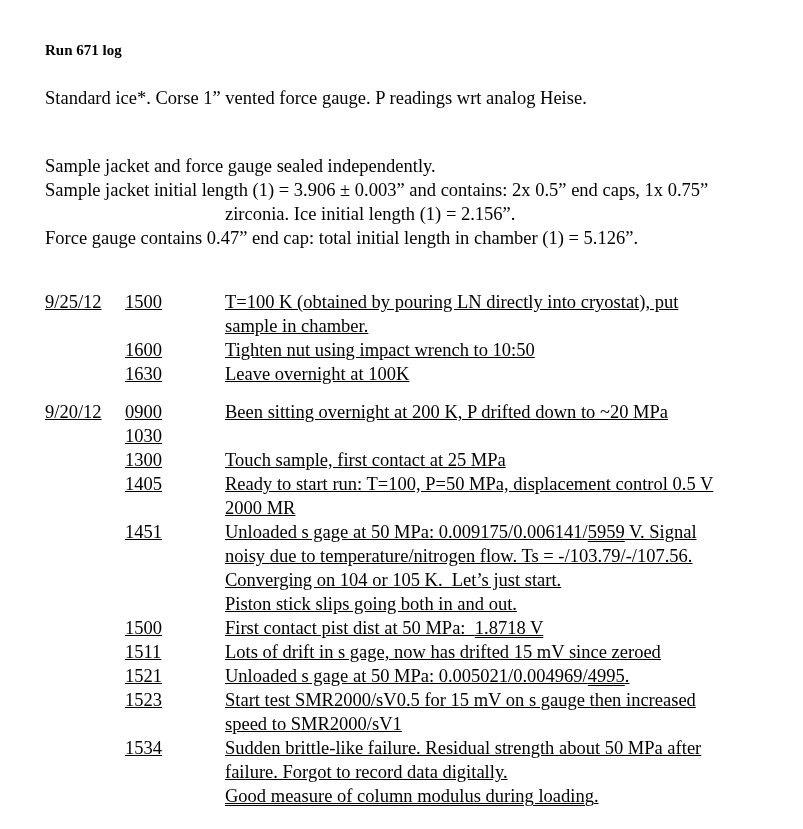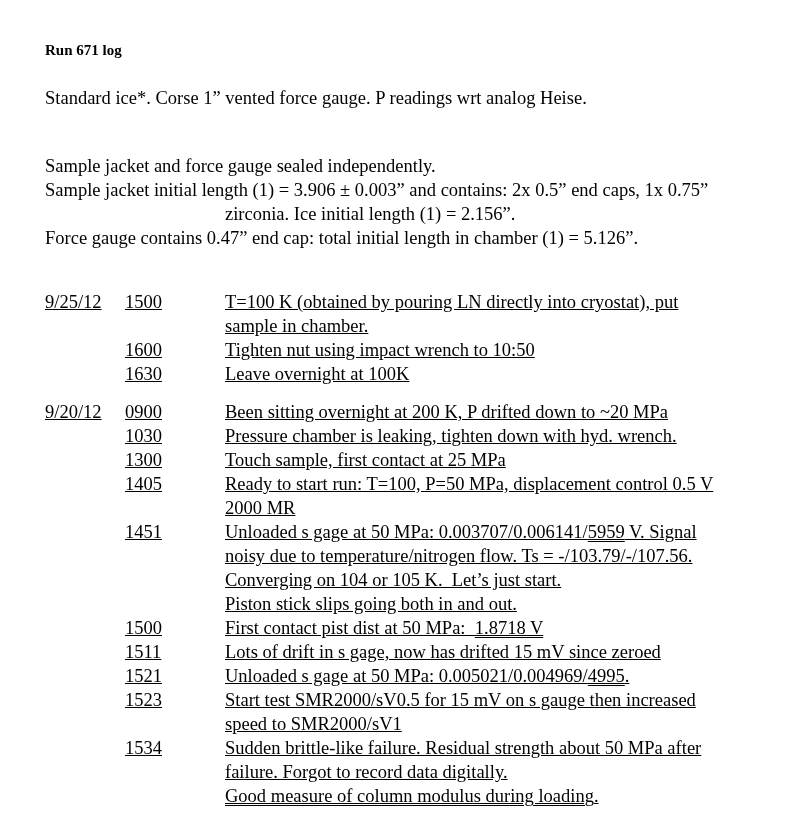--- a/index.html
+++ b/index.html
@@ -96,44 +96,41 @@
       <div class="entry gap">
         <div class="date">9/20/12</div>
         <div class="time">0900</div>
         <div class="desc">
           <div class="line"><span>Been sitting overnight at 200 K, P drifted down to ~20 MPa</span></div>
         </div>
       </div>
       <div class="entry">
         <div class="date"></div>
         <div class="time">1030</div>
-        <div class="desc">
-          <div class="line"><span>Pressure chamber is leaking, tighten down with hyd. wrench.</span></div>
-        </div>
       </div>
       <div class="entry">
         <div class="date"></div>
         <div class="time">1300</div>
         <div class="desc">
           <div class="line"><span>Touch sample, first contact at 25 MPa</span></div>
         </div>
       </div>
       <div class="entry">
         <div class="date"></div>
         <div class="time">1405</div>
         <div class="desc">
           <div class="line"><span>Ready to start run: T=100, P=50 MPa, displacement control 0.5 V</span></div>
           <div class="line"><span>2000 MR</span></div>
         </div>
       </div>
       <div class="entry">
         <div class="date"></div>
         <div class="time">1451</div>
         <div class="desc">
-          <div class="line"><span>Unloaded s gage at 50 MPa: 0.003707/0.006141/</span><span class="u">5959</span><span> V. Signal</span></div>
+          <div class="line"><span>Unloaded s gage at 50 MPa: 0.009175/0.006141/</span><span class="u">5959</span><span> V. Signal</span></div>
           <div class="line"><span>noisy due to temperature/nitrogen flow. Ts = -/103.79/-/107.56.</span></div>
           <div class="line"><span>Converging on 104 or 105 K.  Let’s just start.</span></div>
           <div class="line"><span>Piston stick slips going both in and out.</span></div>
         </div>
       </div>
       <div class="entry">
         <div class="date"></div>
         <div class="time">1500</div>
         <div class="desc">
           <div class="line"><span>First contact pist dist at 50 MPa:  </span><span class="u">1.8718 V</span></div>

